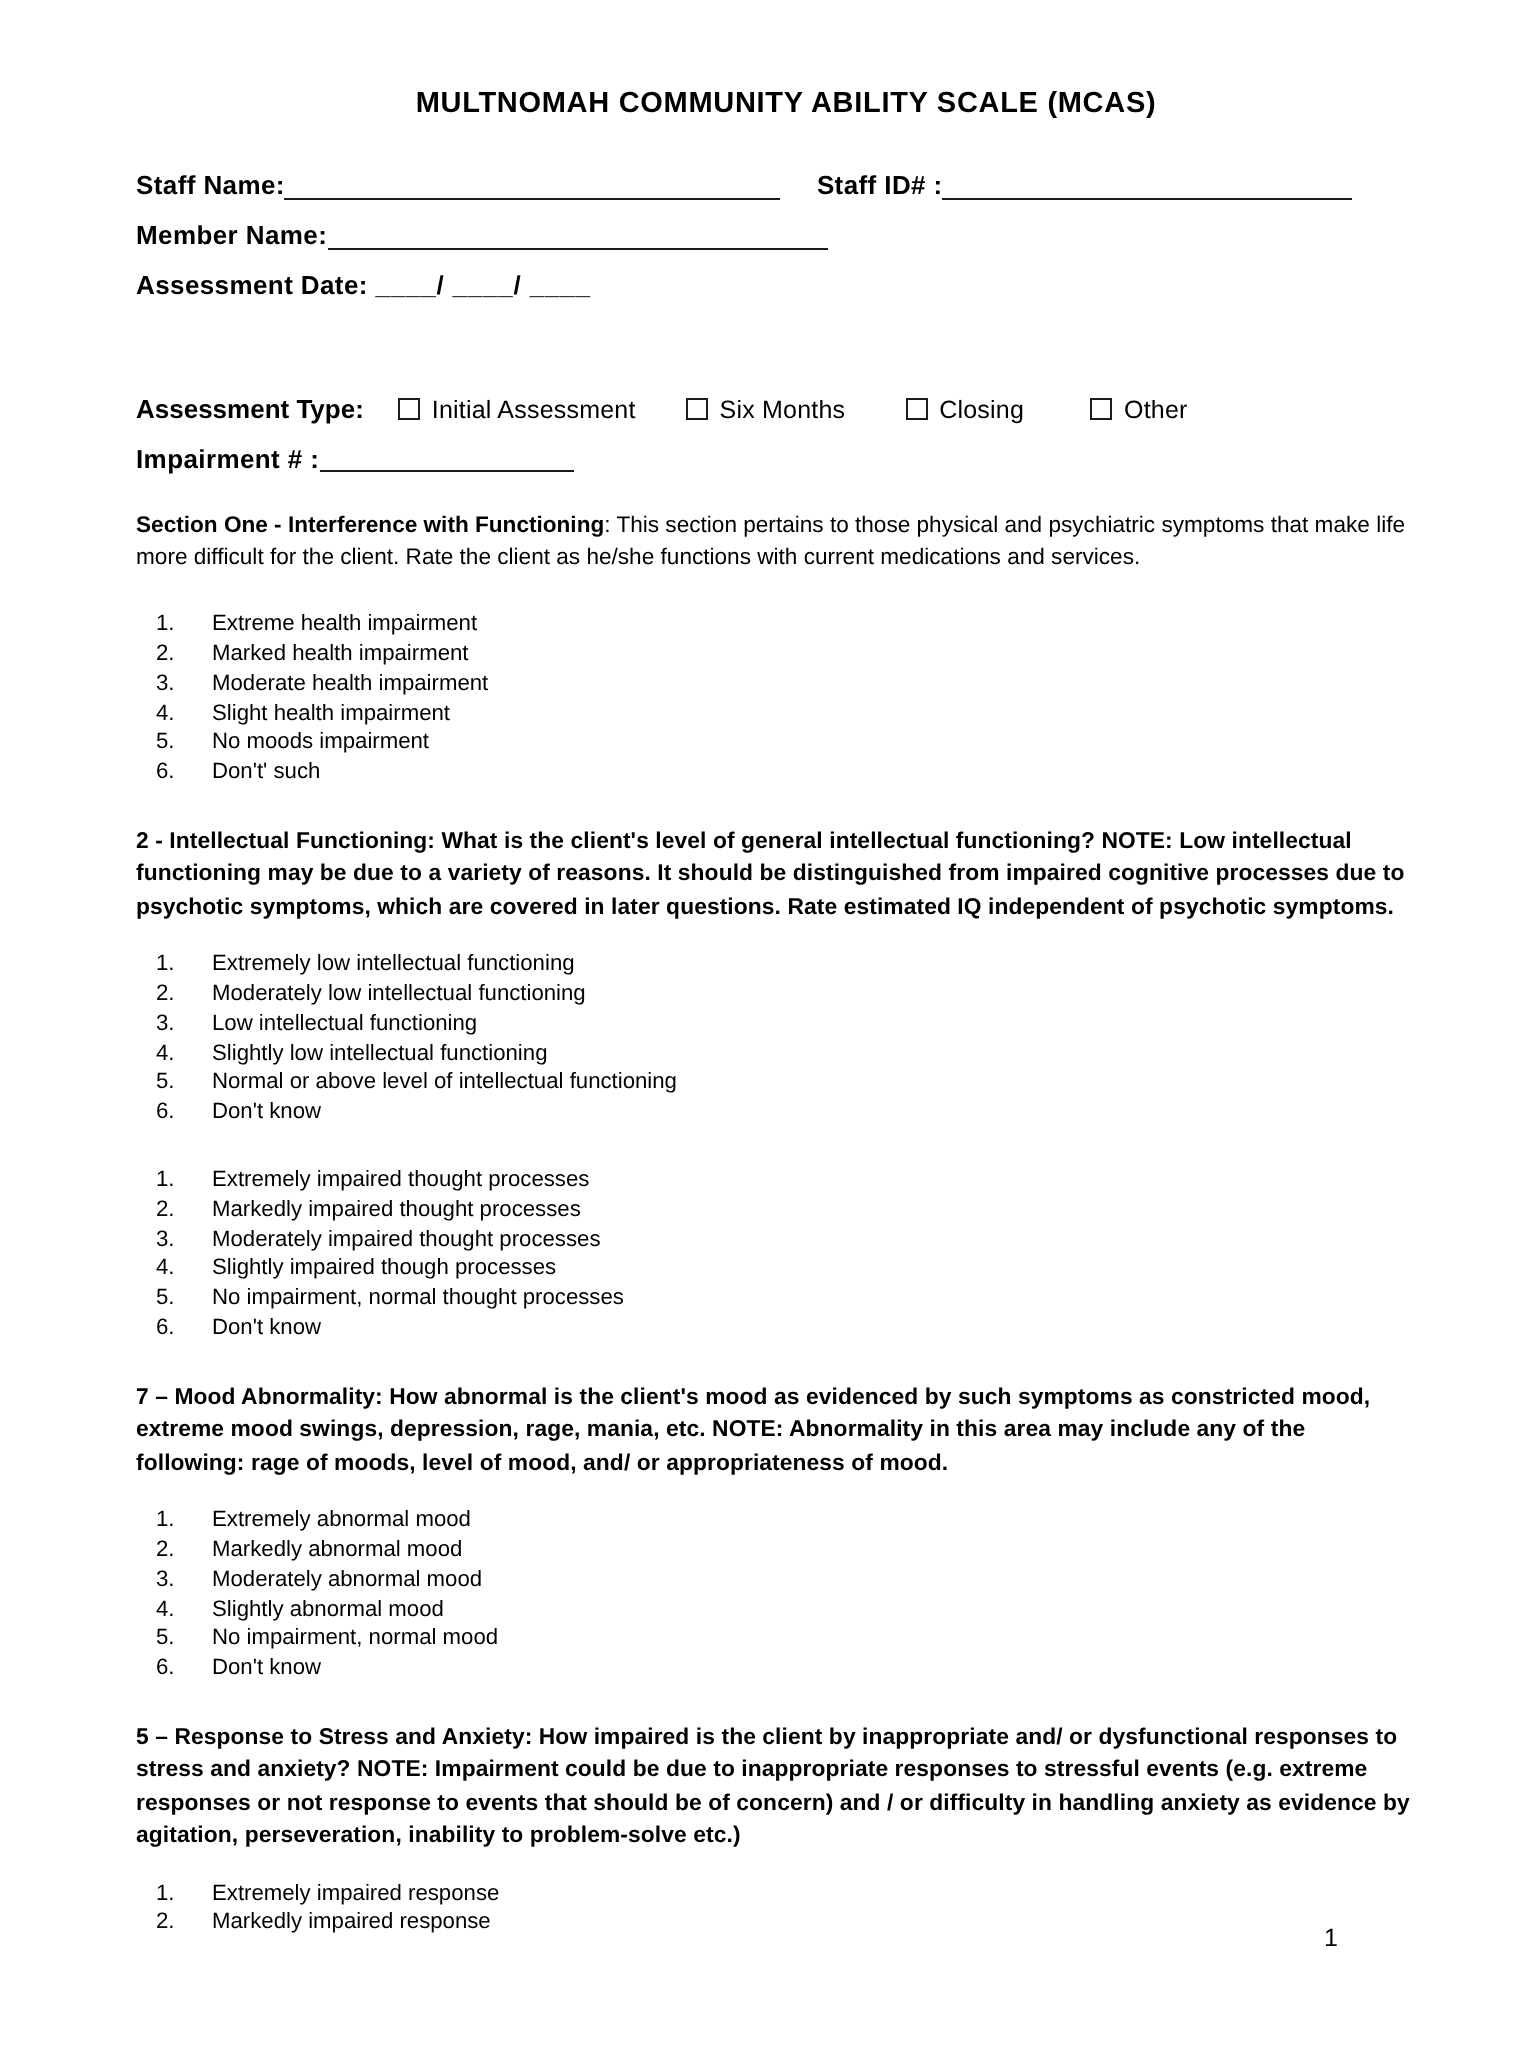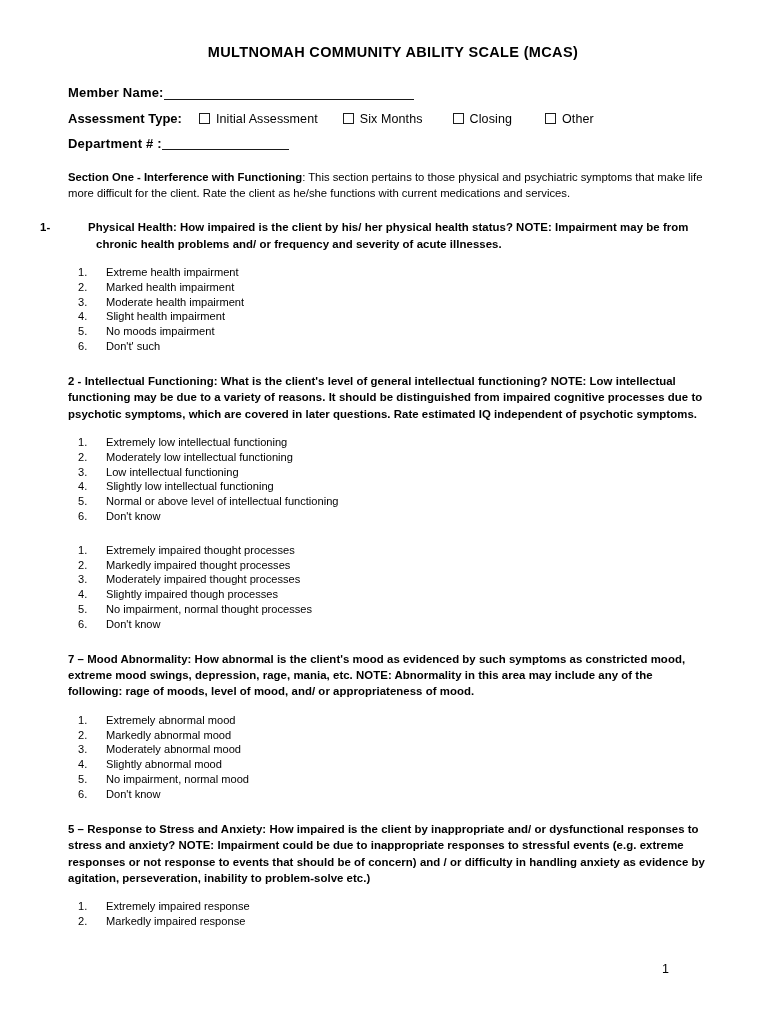--- a/index.html
+++ b/index.html
@@ -72,20 +72,21 @@
   
   .type-row {
     font-size: 13px;
     font-weight: bold;
     margin-bottom: 10.5px;
     white-space: nowrap;
   }
   .cb-group {
     display: inline-block;
     vertical-align: baseline;
+    margin-top: 36px;
   }
   .cb {
     display: inline-block;
     width: 11px;
     height: 11px;
     border: 1.3px solid #1c1c1c;
     background: #fff;
     vertical-align: -1px;
     margin-right: 6px;
     box-sizing: border-box;
@@ -154,43 +155,47 @@
 </head>
 <body>
 
 <div class="page">
   <div class="content">
 
     <div class="doc-title">MULTNOMAH COMMUNITY ABILITY SCALE (MCAS)</div>
 
     <div class="form-block">
 
+      <div class="form-row">
+        <span class="fld-label">Staff Name:</span><span class="rule rule-staffname"></span><span class="gap-staffid"></span><span class="fld-label">Staff ID# :</span><span class="rule rule-staffid"></span>
+      </div>
 
       <div class="form-row">
         <span class="fld-label">Member Name:</span><span class="rule rule-member"></span>
       </div>
 
+      <div class="form-row">
+        <span class="fld-label">Assessment Date:</span>
+        <span class="date-blanks">____/ ____/ ____</span>
+      </div>
 
       <div class="type-row">
         <span class="fld-label">Assessment Type:</span><span class="cb-lead"></span><span class="cb-group"><span class="cb"></span><span class="cb-label">Initial Assessment</span></span><span class="cb-sp-1"></span><span class="cb-group"><span class="cb"></span><span class="cb-label">Six Months</span></span><span class="cb-sp-2"></span><span class="cb-group"><span class="cb"></span><span class="cb-label">Closing</span></span><span class="cb-sp-3"></span><span class="cb-group"><span class="cb"></span><span class="cb-label">Other</span></span>
       </div>
 
       <div class="form-row">
-        <span class="fld-label">Department # :</span><span class="rule rule-dept"></span>
+        <span class="fld-label">Impairment # :</span><span class="rule rule-dept"></span>
       </div>
 
     </div>
 
     <div class="section-intro">
       <b>Section One</b><b> - Interference with Functioning</b><span>: This section pertains to those physical and psychiatric symptoms that make life more difficult for the client. Rate the client as he/she functions with current medications and services.</span>
     </div>
 
-    <div class="question q-hanging">
-      <span class="q-num-tab">1-</span><span>Physical Health: How impaired is the client by his/ her physical health status?  NOTE:  Impairment may be from chronic health problems and/ or frequency and severity of acute illnesses.</span>
-    </div>
     <ul class="options">
       <li><span class="onum">1.</span><span>Extreme health impairment</span></li>
       <li><span class="onum">2.</span><span>Marked health impairment</span></li>
       <li><span class="onum">3.</span><span>Moderate health impairment</span></li>
       <li><span class="onum">4.</span><span>Slight health impairment</span></li>
       <li><span class="onum">5.</span><span>No moods impairment</span></li>
       <li><span class="onum">6.</span><span>Don't' such</span></li>
     </ul>
 
     <div class="question">2 - Intellectual Functioning: What is the client's level of general intellectual functioning?  NOTE:  Low intellectual functioning may be due to a variety of reasons.  It should be distinguished from impaired cognitive processes due to psychotic symptoms, which are covered in later questions.  Rate estimated IQ independent of psychotic symptoms.</div>

